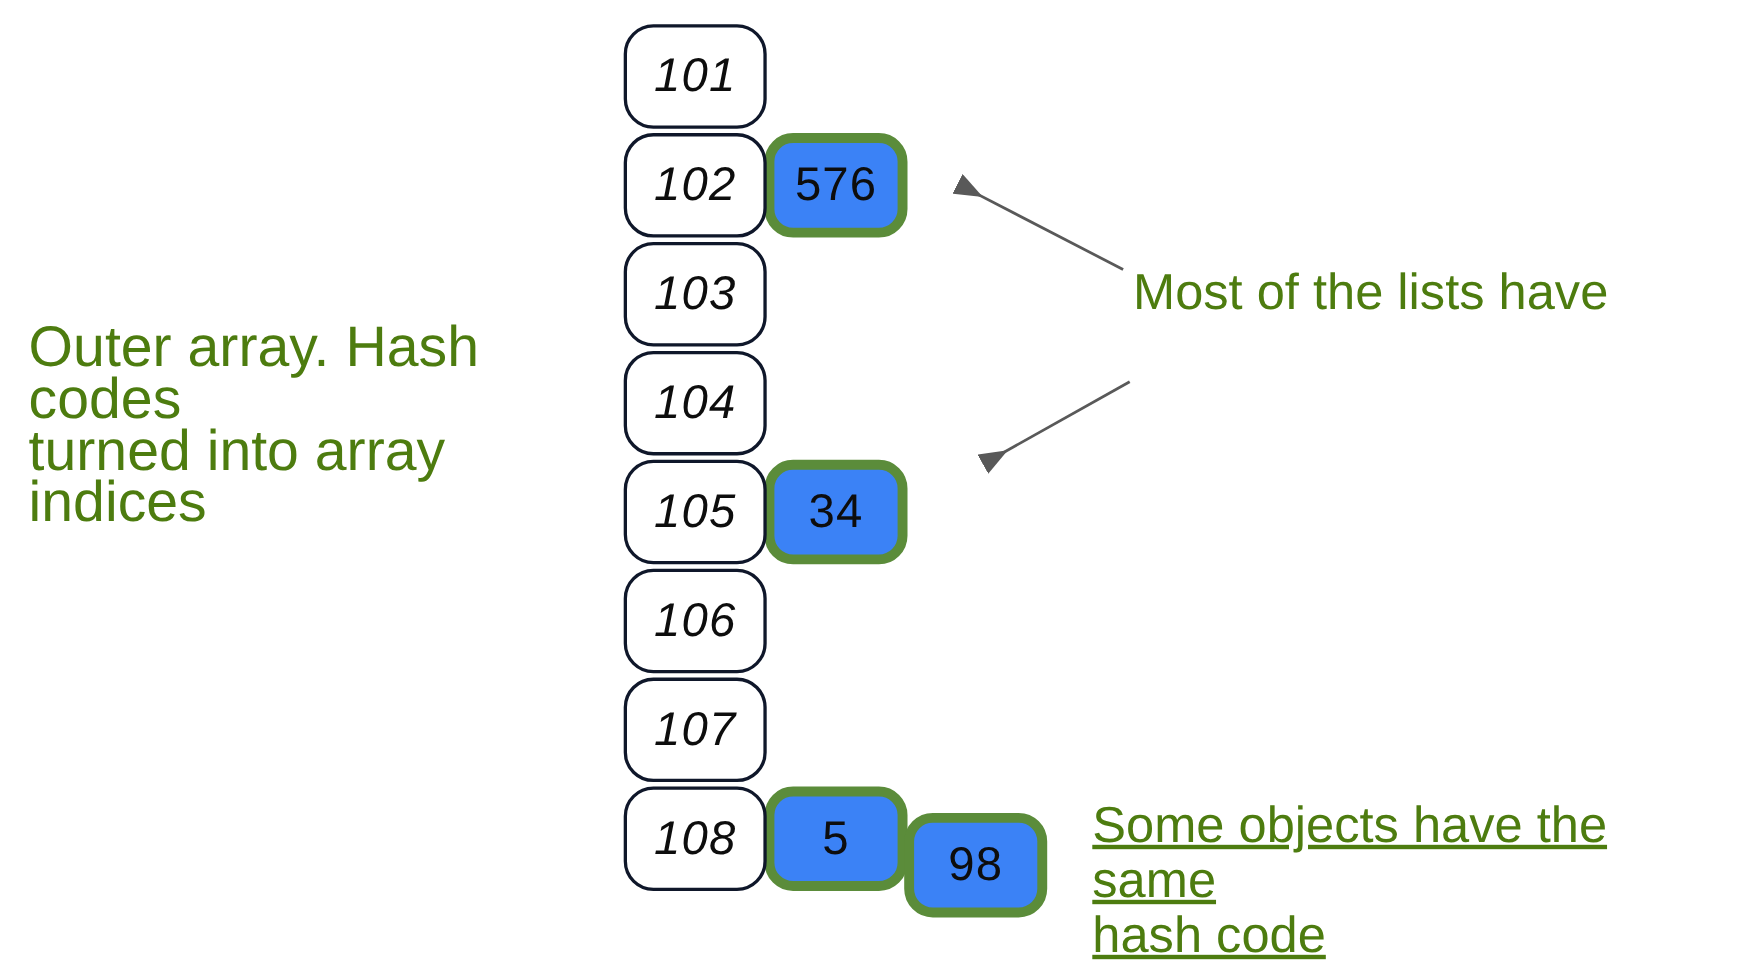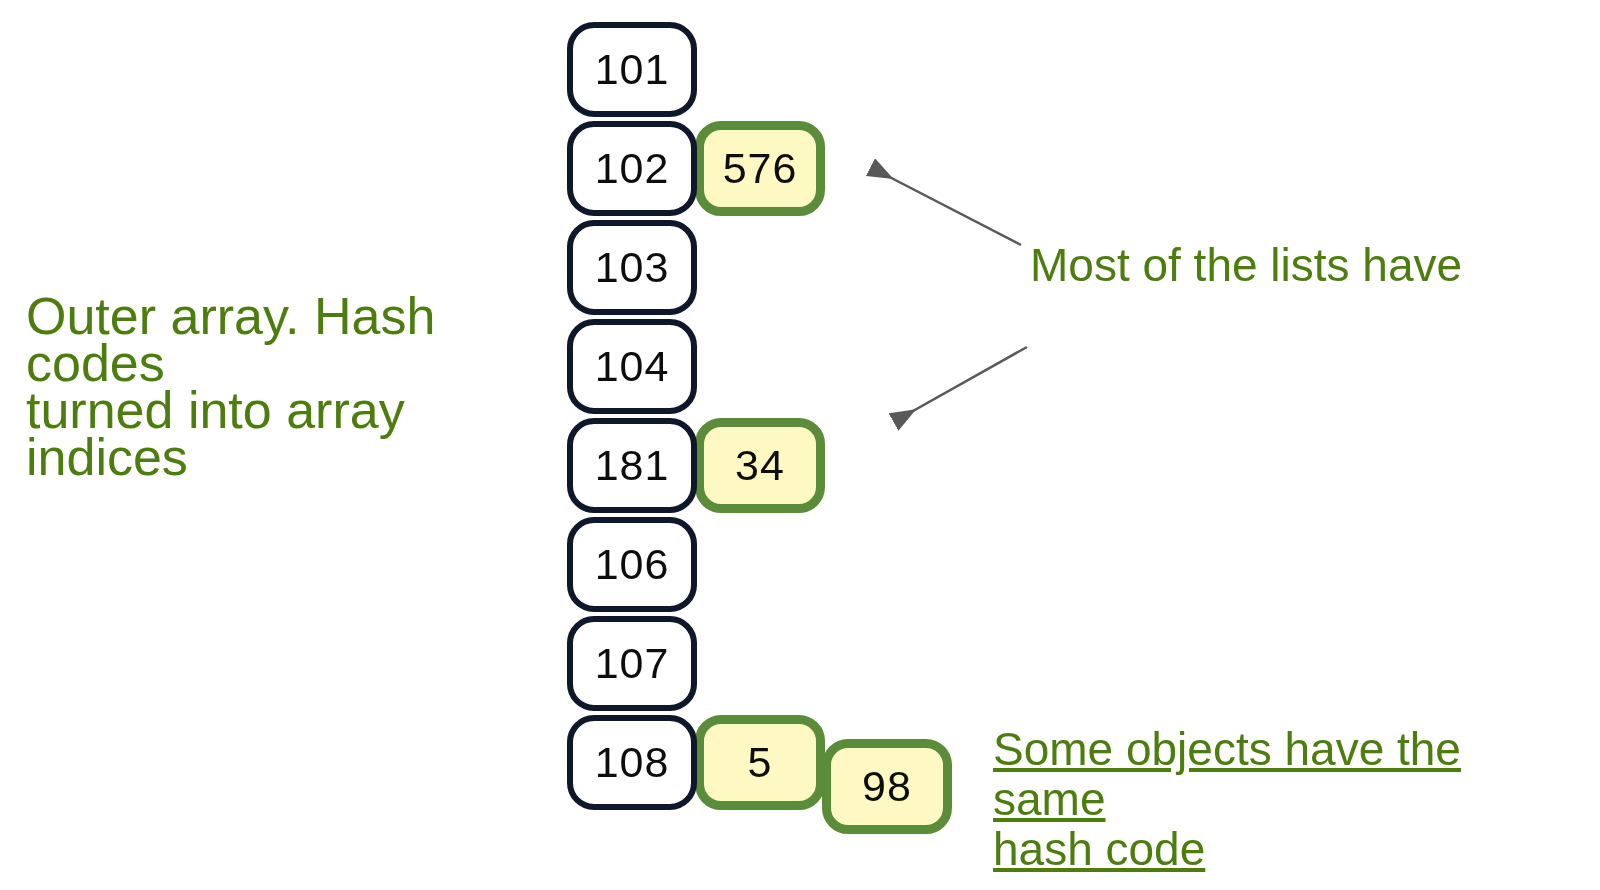--- a/index.html
+++ b/index.html
@@ -36,28 +36,29 @@
     height: 95px;
     display: flex;
     align-items: center;
     justify-content: center;
     font-size: 43px;
     letter-spacing: 1px;
     color: #0d0d0d;
     background: #ffffff;
   }
   .index-cell {
-    border: 6px solid #0f172a;
+    border: 3px solid #0f172a;
     border-radius: 27px;
     z-index: 2;
+    font-style: italic;
   }
   .bucket-cell {
     border: 9px solid #5b8c3a;
     border-radius: 26px;
-    background: #fef9c3;
+    background: #3b82f6;
     margin-left: -2px;
     z-index: 1;
     text-align: center;
   }
   .bucket-cell + .bucket-cell {
     margin-left: -3px;
     margin-top: 24px;
   }
 
   
@@ -130,21 +131,21 @@
 
     <div class="array-row">
       <div class="cell index-cell">103</div>
     </div>
 
     <div class="array-row">
       <div class="cell index-cell">104</div>
     </div>
 
     <div class="array-row">
-      <div class="cell index-cell">181</div>
+      <div class="cell index-cell">105</div>
       <div class="cell bucket-cell">34</div>
     </div>
 
     <div class="array-row">
       <div class="cell index-cell">106</div>
     </div>
 
     <div class="array-row">
       <div class="cell index-cell">107</div>
     </div>

